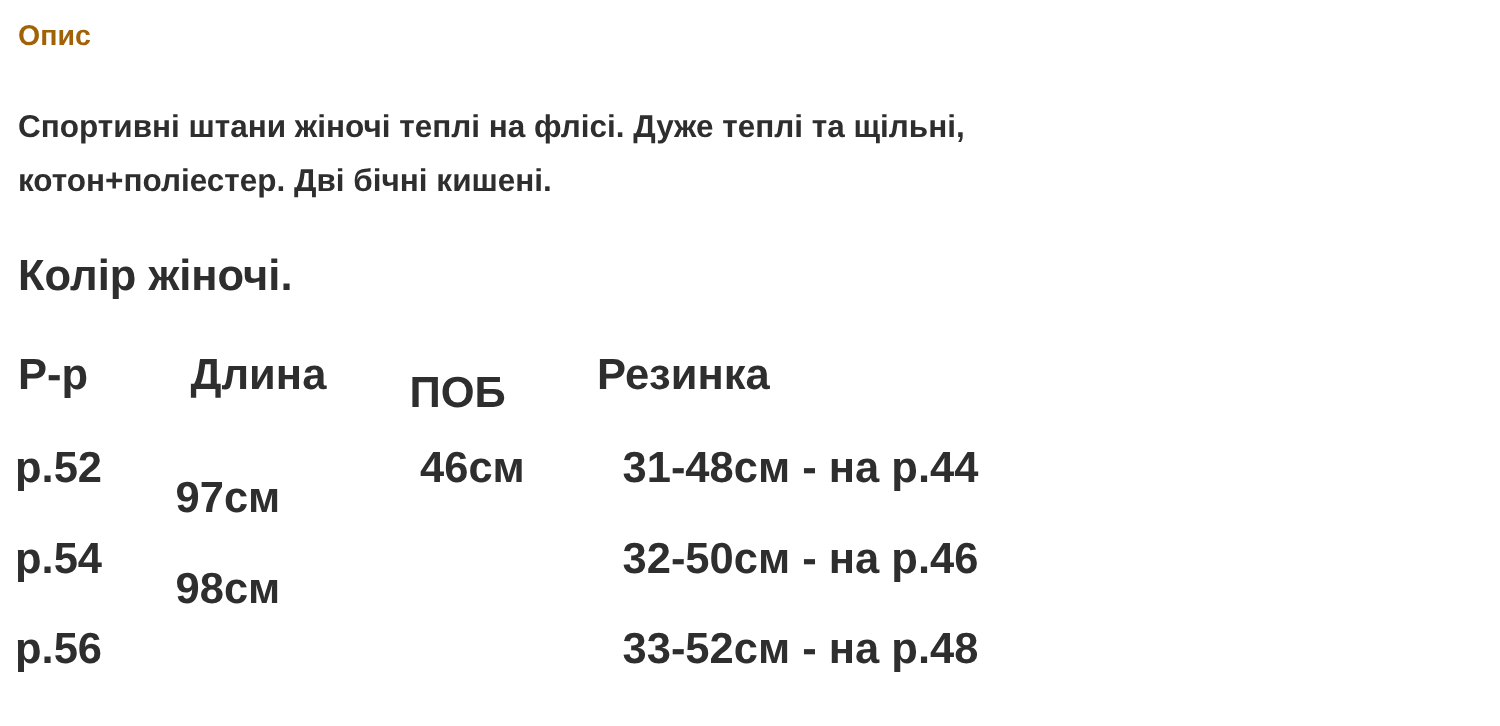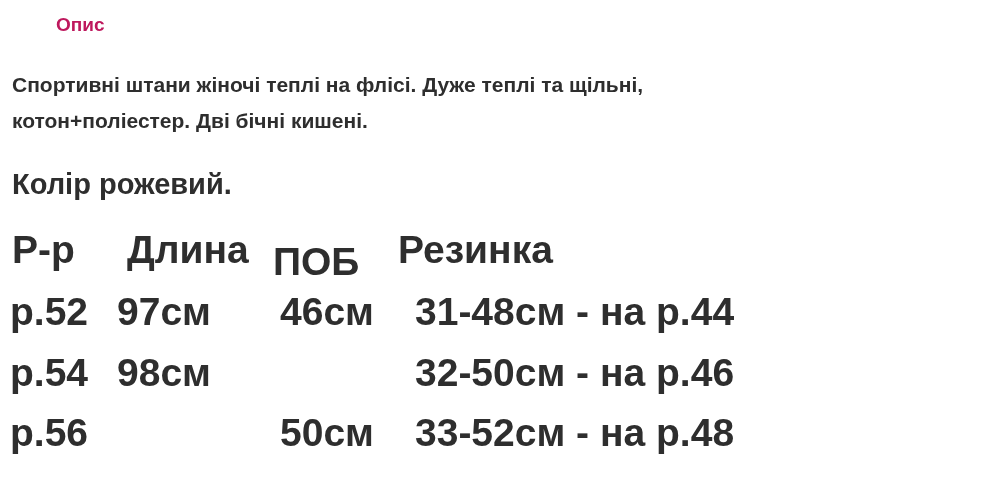--- a/index.html
+++ b/index.html
@@ -19,23 +19,22 @@
     position: absolute;
     inset: 0;
   }
   .section-label {
     position: absolute;
     left: 12px;
     top: 13px;
     font-size: 19px;
     font-weight: 700;
     line-height: 24px;
-    color: #be185d;
+    color: #a16207;
     white-space: nowrap;
-    margin-left: 44px;
   }
   .desc {
     position: absolute;
     left: 12px;
     top: 67px;
   }
   .desc-line {
     font-size: 21px;
     font-weight: 700;
     line-height: 36px;
@@ -48,57 +47,57 @@
     font-size: 29px;
     font-weight: 700;
     line-height: 36px;
     white-space: nowrap;
   }
   .trow {
     position: absolute;
     left: 0;
     width: 899px;
     height: 36px;
-    font-size: 39px;
+    font-size: 29px;
     font-weight: 700;
     line-height: 36px;
   }
   .trow span {
     position: absolute;
     top: 0;
     white-space: nowrap;
   }
   .thead { top: 232px; }
   .row-1 { top: 294px; padding-left: 20px; }
   .row-2 { top: 355px; }
   .row-3 { top: 415px; }
   
   .h1 { left: 12px; }
   .h2 { left: 127px; }
   .h3 { left: 273px; margin-top: 12px; }
   .h4 { left: 398px; }
   
   .c1 { left: 10px; }
-  .c2 { left: 117px; }
+  .c2 { left: 117px; margin-top: 20px; }
   .c3 { left: 280px; }
   .c4 { left: 415px; }
 </style>
 </head>
 <body>
 
 <div class="page">
 
   <div class="section-label">Опис</div>
 
   <div class="desc">
     <div class="desc-line">Спортивні штани жіночі теплі на флісі. Дуже теплі та щільні,</div>
     <div class="desc-line">котон+поліестер. Дві бічні кишені.</div>
   </div>
 
-  <div class="color-note">Колір рожевий.</div>
+  <div class="color-note">Колір жіночі.</div>
 
   <div class="trow thead">
     <span class="h1">Р-р</span>
     <span class="h2">Длина</span>
     <span class="h3">ПОБ</span>
     <span class="h4">Резинка</span>
   </div>
 
   <div class="trow row-1">
     <span class="c1">р.52</span>
@@ -108,17 +107,16 @@
   </div>
 
   <div class="trow row-2">
     <span class="c1">р.54</span>
     <span class="c2">98см</span>
     <span class="c4">32-50см - на р.46</span>
   </div>
 
   <div class="trow row-3">
     <span class="c1">р.56</span>
-    <span class="c3">50см</span>
     <span class="c4">33-52см - на р.48</span>
   </div>
 
 </div>
 
 </body></html>

